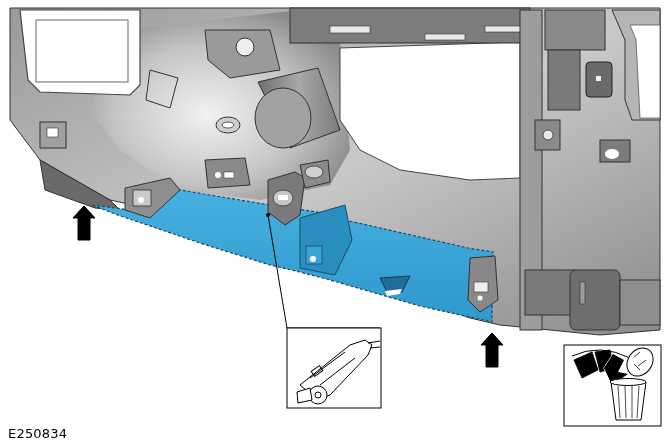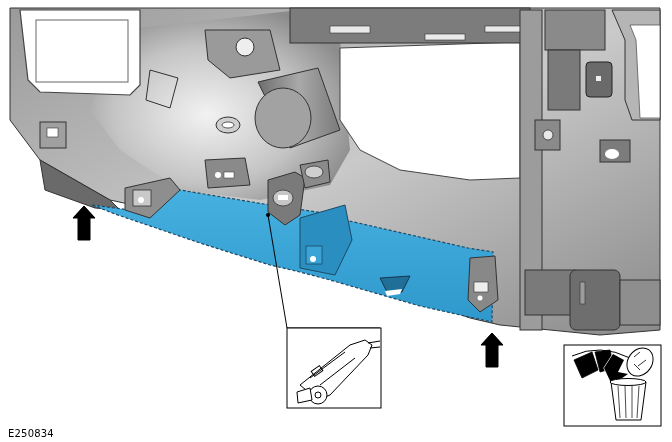--- a/index.html
+++ b/index.html
@@ -1,18 +1,18 @@
 <!DOCTYPE html>
 <html><head>
 <meta charset="utf-8">
 <style>
   html, body { margin:0; padding:0; background:#ffffff; }
   body { width:672px; height:442px; position:relative; overflow:hidden; font-family:"DejaVu Sans", sans-serif; }
   #figure { position:absolute; left:0; top:0; width:672px; height:442px; }
-  #caption { position:absolute; left:8px; top:428px; font-size:10px; color:#000; letter-spacing:0.2px; line-height:12px; }
+  #caption { position:absolute; left:8px; top:428px; font-size:13px; color:#000; letter-spacing:0.2px; line-height:12px; }
 </style>
 </head>
 <body>
 
 <div id="figure">
 <svg width="672" height="442" viewBox="0 0 672 442" xmlns="http://www.w3.org/2000/svg">
   <defs>
     <linearGradient id="panelGrad" x1="0" y1="0" x2="1" y2="1">
       <stop offset="0" stop-color="#9a9a9a"></stop>
       <stop offset="0.5" stop-color="#c9c9c9"></stop>

